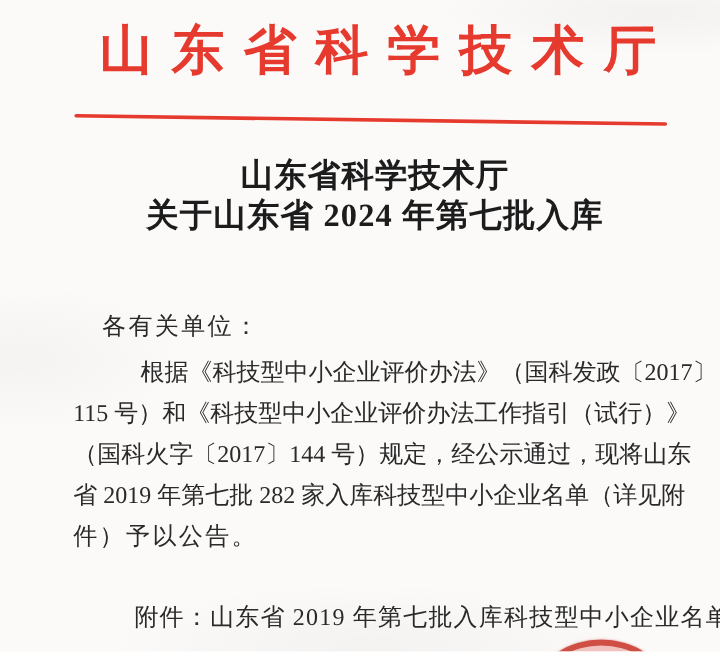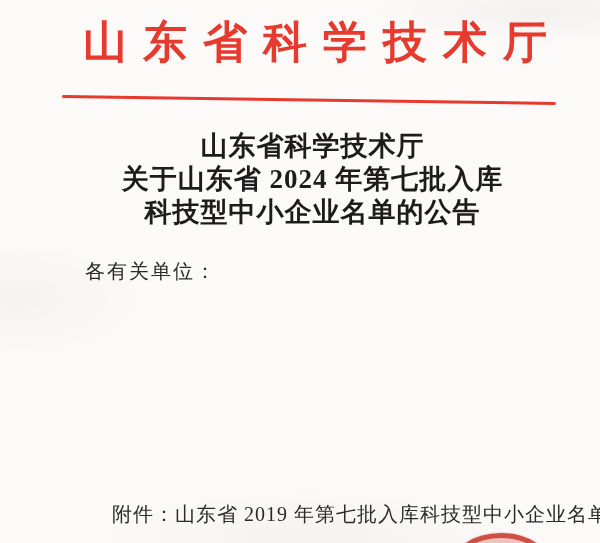--- a/index.html
+++ b/index.html
@@ -99,23 +99,29 @@
 
 <div class="paper">
 
   <div class="letterhead">山东省科学技术厅</div>
 
   <div class="red-rule"></div>
 
   <div class="doc-title">
     <div>山东省科学技术厅</div>
     <div>关于山东省 2024 年第七批入库</div>
-    <div>科技型中小企业名单的公告</div>
   </div>
 
   <div class="body-text salutation">各有关单位：</div>
 
+  <div class="body-text paragraph">
+    <div class="line indent">根据《科技型中小企业评价办法》（国科发政〔2017〕</div>
+    <div class="line">115 号）和《科技型中小企业评价办法工作指引（试行）》</div>
+    <div class="line">（国科火字〔2017〕144 号）规定，经公示通过，现将山东</div>
+    <div class="line">省 2019 年第七批 282 家入库科技型中小企业名单（详见附</div>
+    <div class="line last">件）予以公告。</div>
+  </div>
 
   <div class="body-text attachment">附件：山东省 2019 年第七批入库科技型中小企业名单</div>
 
   <div class="seal"></div>
 
 </div>
 
 </body></html>

